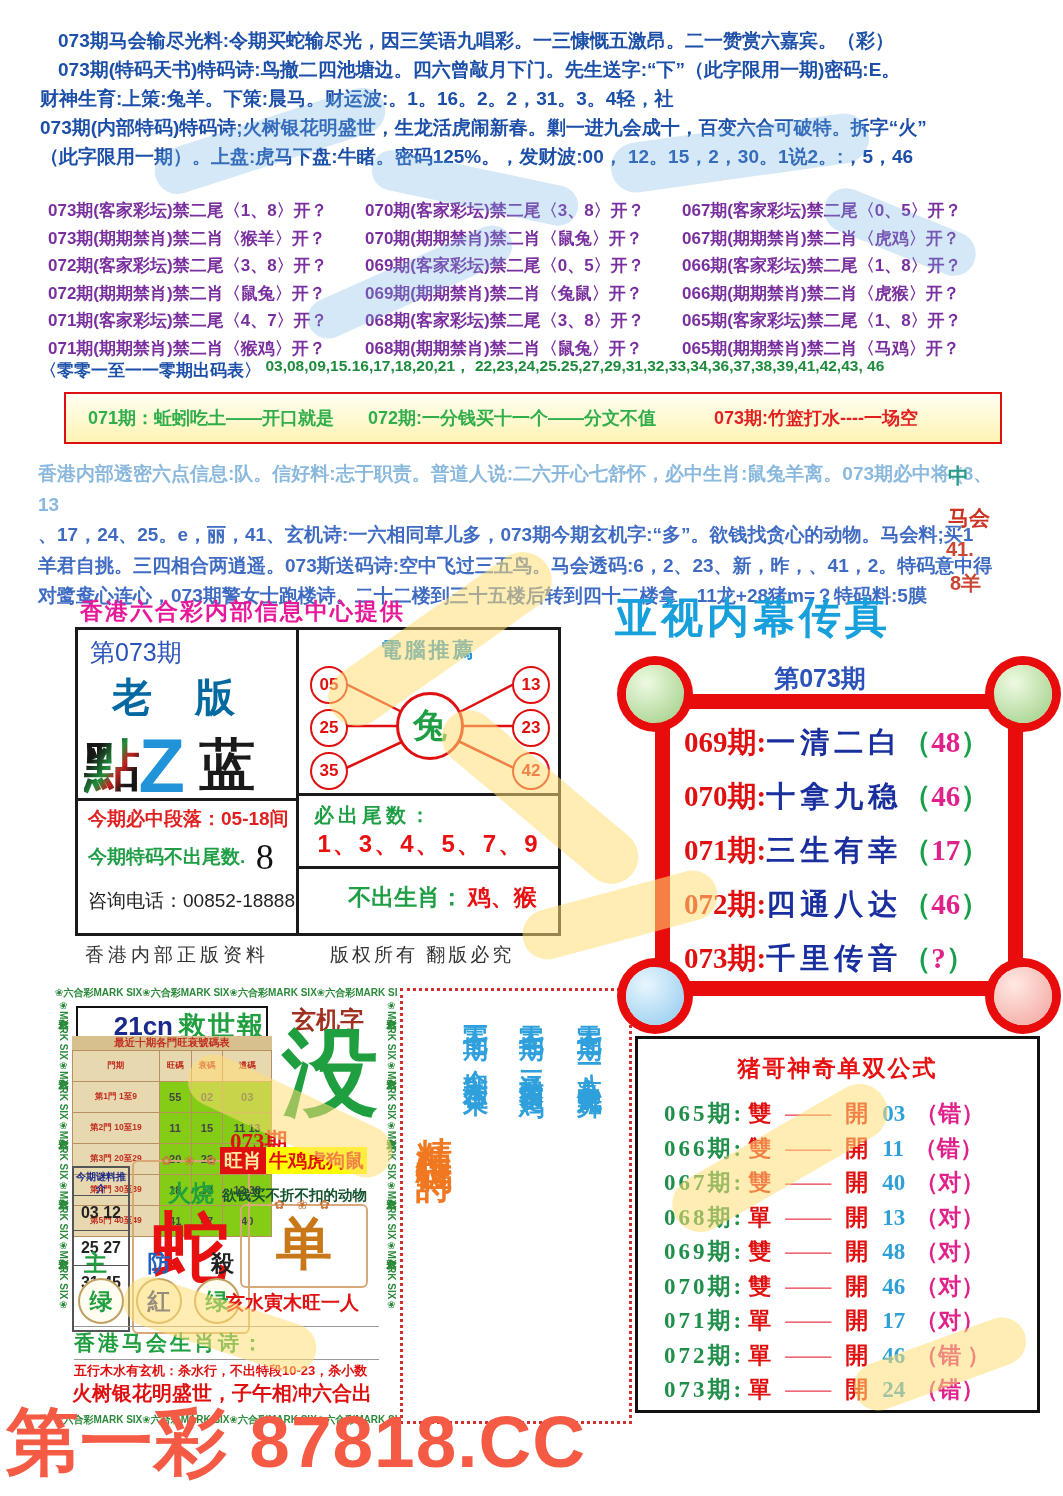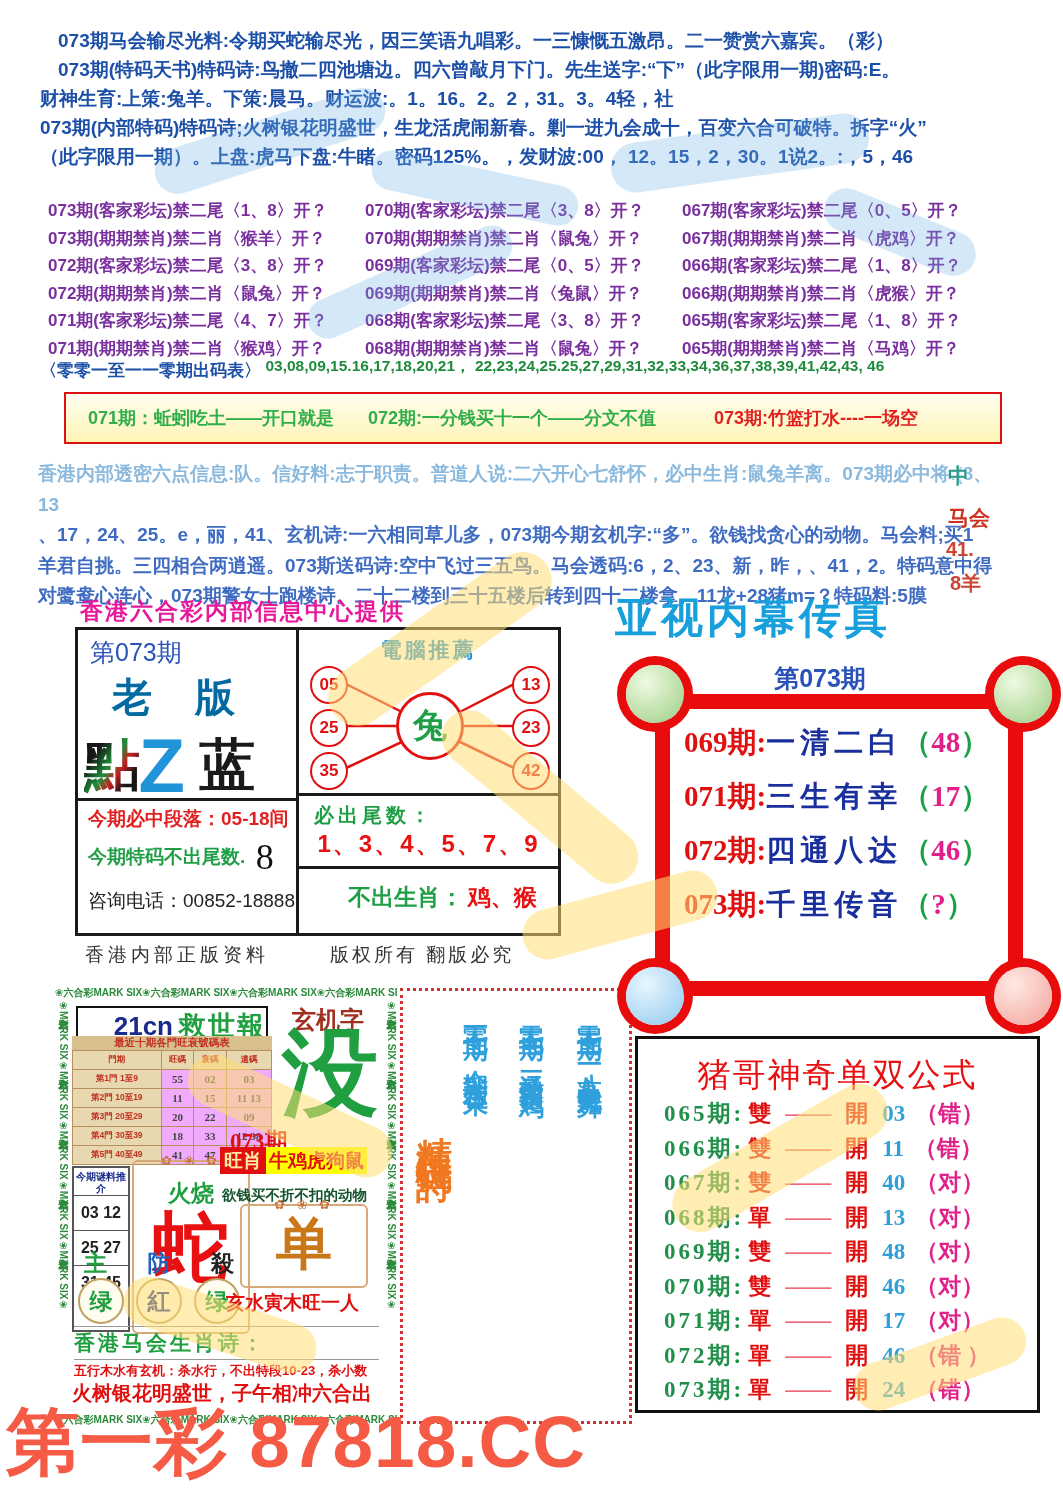--- a/index.html
+++ b/index.html
@@ -45,44 +45,44 @@
   .ball-g{background:radial-gradient(circle at 35% 30%,#eefae2,#9ccd82);}
   .ball-b{background:radial-gradient(circle at 35% 30%,#e8f6fd,#8fc9ee);}
   .ball-p{background:radial-gradient(circle at 35% 30%,#ffe9e4,#f2a29a);}
   .atv-rows{position:absolute;left:14px;top:6px;line-height:54px;font-size:29px;font-weight:bold;white-space:nowrap;}
   .atv-period{color:#e01010;}
   .atv-phrase{color:#1a2f9e;letter-spacing:5px;}
   .atv-paren{color:#18a048;}
   .atv-num{color:#e0218a;}
   
   .pig-box{left:635px;top:1036px;width:405px;height:377px;border:3.5px solid #111;background:#fff;box-sizing:border-box;}
-  .pig-title{position:absolute;top:14px;left:0;width:100%;text-align:center;color:#e81010;font-size:33px;font-weight:normal;letter-spacing:2px;}
+  .pig-title{position:absolute;top:14px;left:0;width:100%;text-align:center;color:#e81010;font-size:23px;font-weight:bold;letter-spacing:2px;}
   .pig-rows{position:absolute;left:26px;top:58px;line-height:34.5px;font-size:23px;font-weight:bold;white-space:nowrap;}
   .pg-p{color:#1f8f4a;letter-spacing:3px;}
   .pg-b{color:#e01010;margin-left:4px;}
   .pg-d{color:#f06878;margin:0 14px;}
   .pg-o{color:#e01010;}
   .pg-n{color:#2f9fd8;margin-left:14px;}
   .pg-r{color:#e0218a;margin-left:10px;}
   
   .poem-box{left:400px;top:988px;width:232px;height:436px;border:3px dotted #d03030;background:#fff;box-sizing:border-box;}
   .vcol{position:absolute;writing-mode:vertical-rl;text-orientation:upright;color:#2fa0dc;font-size:25px;font-weight:bold;letter-spacing:4px;top:14px;}
   .poem-title{position:absolute;writing-mode:vertical-rl;text-orientation:upright;color:#f07820;font-size:36px;font-weight:bold;letter-spacing:7px;left:6px;top:118px;}
   
   .sav{left:55px;top:985px;width:343px;height:442px;background:#fff;}
   .strip{position:absolute;color:#2a8a3a;font-size:10px;font-weight:bold;overflow:hidden;white-space:nowrap;}
   .sav-in{position:absolute;left:15px;top:15px;width:313px;height:412px;background:#fff;}
   .masthead{position:absolute;left:6px;top:6px;width:188px;height:36px;border:2.5px solid #111;display:flex;align-items:center;justify-content:flex-end;gap:6px;}
   .mh-21{color:#1a2a8a;font-size:26px;font-weight:bold;}
   .mh-name{color:#1f9f3f;font-size:27px;font-weight:bold;letter-spacing:2px;}
   .sav-table{position:absolute;left:2px;top:50px;width:200px;border-collapse:collapse;font-size:9.5px;}
-  .sav-table td,.sav-table th{border:1px solid #b89060;padding:2px 1px;text-align:center;height:14px;}
+  .sav-table td,.sav-table th{border:1px solid #b89060;padding:8px 1px;text-align:center;height:14px;}
   .sav-ttl{position:absolute;left:2px;top:36px;width:200px;background:#d8bf8e;color:#c03020;font-size:10.5px;font-weight:bold;text-align:center;height:14px;line-height:14px;}
   .sv-h{background:#e8d8b0;color:#c03020;font-weight:bold;font-size:8.5px;}
-  .sv-v{color:#444;font-weight:bold;font-size:11px;background:#f0abfc;font-family:Liberation Serif, serif;}
+  .sv-v{color:#444;font-weight:bold;font-size:11px;background:#84cc16;}
   .rec-box{position:absolute;left:2px;top:166px;width:54px;height:162px;border:2px solid #555;}
   .rec-lab{color:#1a2a8a;font-size:10px;font-weight:bold;text-align:center;line-height:12px;padding-top:3px;}
   .rec-pair{color:#222;font-size:16px;font-weight:bold;text-align:center;border-top:1.5px solid #555;line-height:34px;}
   .snake-frame{position:absolute;left:62px;top:160px;width:114px;height:170px;border:2px solid #d8a878;border-radius:6px;text-align:center;}
   .orn{color:#c87840;font-size:13px;letter-spacing:4px;position:absolute;left:0;width:100%;text-align:center;}
   .wang-tag{background:#e01010;color:#ffe8a0;font-size:19px;font-weight:bold;padding:3px 4px;}
   .wang-val{background:#ffff00;color:#e01010;font-size:19px;font-weight:bold;padding:3px 3px;}
   .dan-frame{position:absolute;left:170px;top:204px;width:124px;height:80px;border:2px solid #d8a878;border-radius:6px;text-align:center;}
   .circ{width:42px;height:42px;border:2.5px solid #c0a060;border-radius:50%;background:#fffcf0;
         display:flex;align-items:center;justify-content:center;font-size:23px;font-weight:bold;}
@@ -214,20 +214,21 @@
     </div>
   </div>
   <div class="abs" style="left:85px;top:942px;color:#333;font-size:19px;letter-spacing:4px;">香港内部正版资料</div>
   <div class="abs" style="left:330px;top:942px;color:#333;font-size:19px;letter-spacing:3px;">版权所有  翻版必究</div>
 
   <div class="abs atv-title serif">亚视内幕传真</div>
   <div class="abs atv-issue">第073期</div>
   <div class="abs atv-frame serif">
     <div class="atv-rows">
       <div><span class="atv-period">069期:</span><span class="atv-phrase">一清二白</span><span class="atv-paren">（</span><span class="atv-num">48</span><span class="atv-paren">）</span></div>
+      <div><span class="atv-period">070期:</span><span class="atv-phrase">十拿九稳</span><span class="atv-paren">（</span><span class="atv-num">46</span><span class="atv-paren">）</span></div>
       <div><span class="atv-period">071期:</span><span class="atv-phrase">三生有幸</span><span class="atv-paren">（</span><span class="atv-num">17</span><span class="atv-paren">）</span></div>
       <div><span class="atv-period">072期:</span><span class="atv-phrase">四通八达</span><span class="atv-paren">（</span><span class="atv-num">46</span><span class="atv-paren">）</span></div>
       <div><span class="atv-period">073期:</span><span class="atv-phrase">千里传音</span><span class="atv-paren">（</span><span class="atv-num">?</span><span class="atv-paren">）</span></div>
     </div>
   </div>
   <div class="abs ball ball-g z2" style="left:626px;top:665px;"></div>
   <div class="abs ball ball-g z2" style="left:994px;top:665px;"></div>
   <div class="abs ball ball-b z2" style="left:626px;top:967px;"></div>
   <div class="abs ball ball-p z2" style="left:994px;top:967px;"></div>
 

